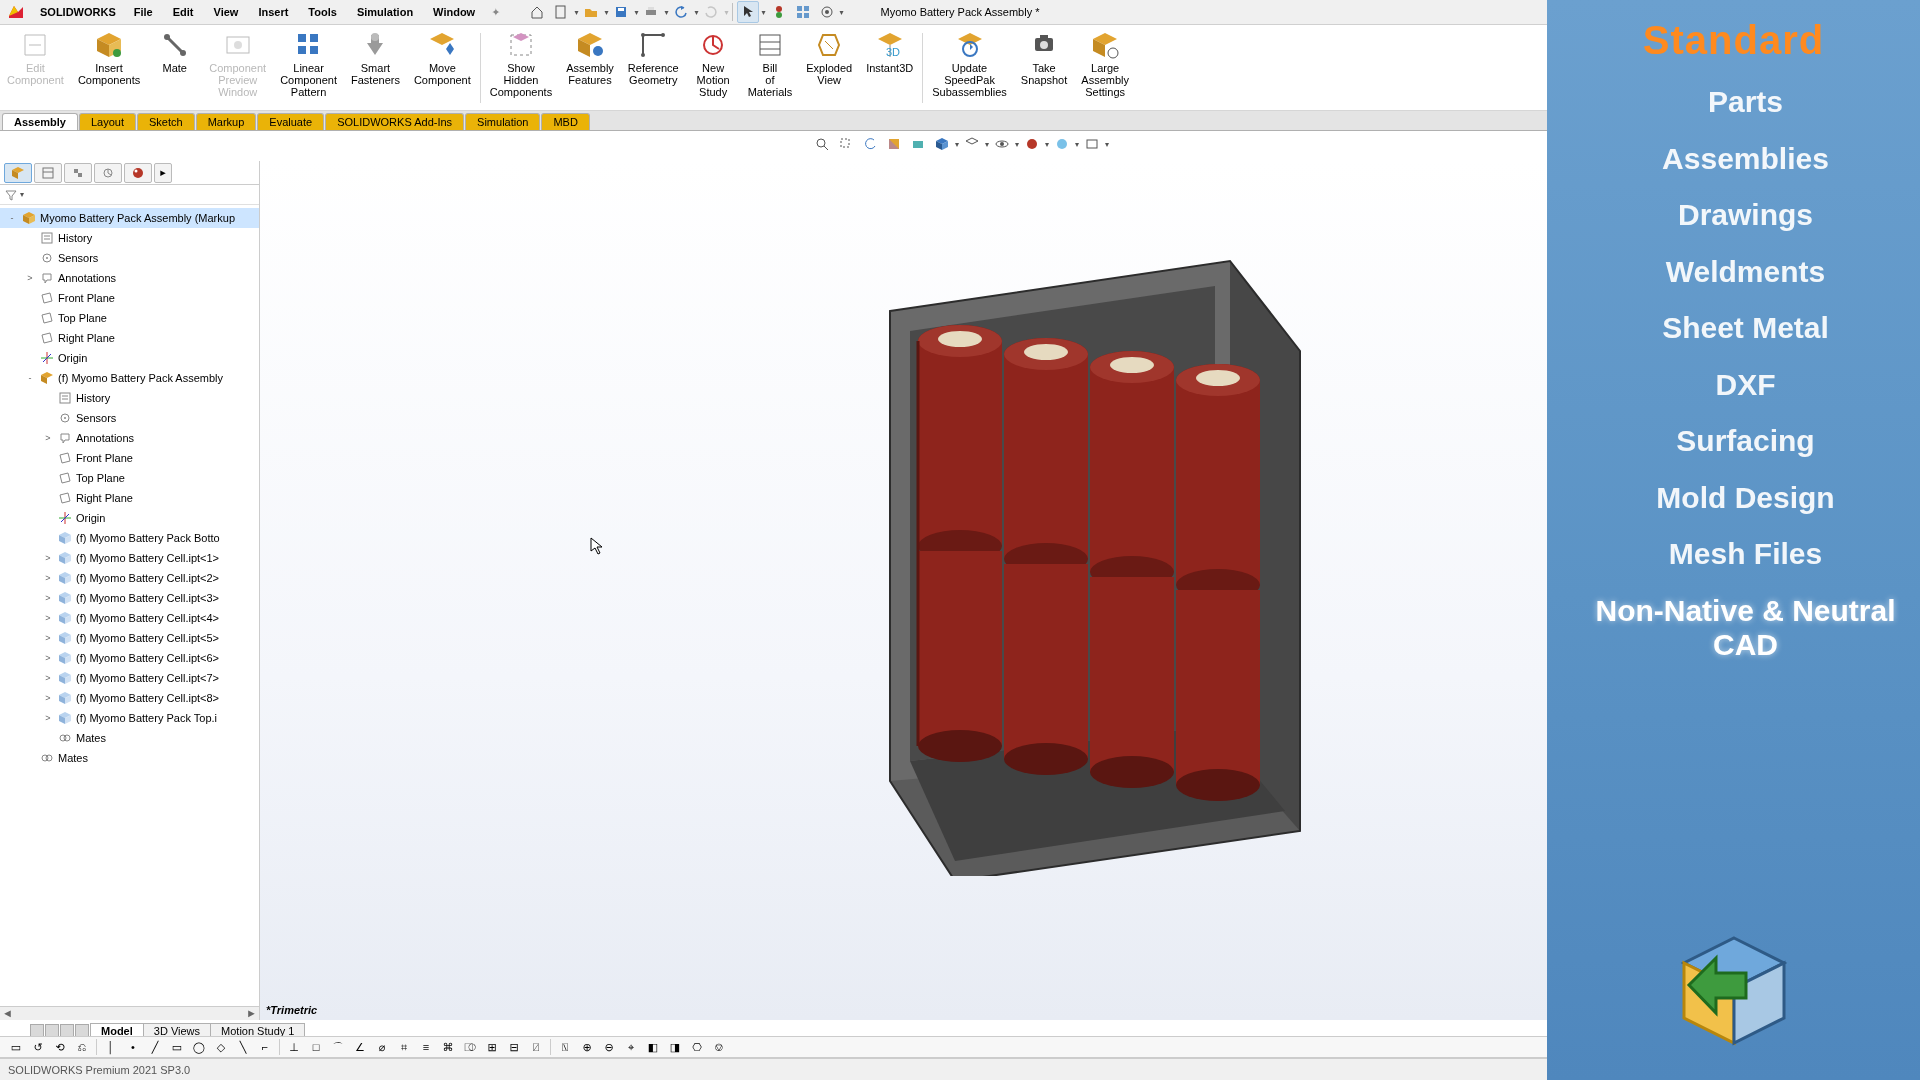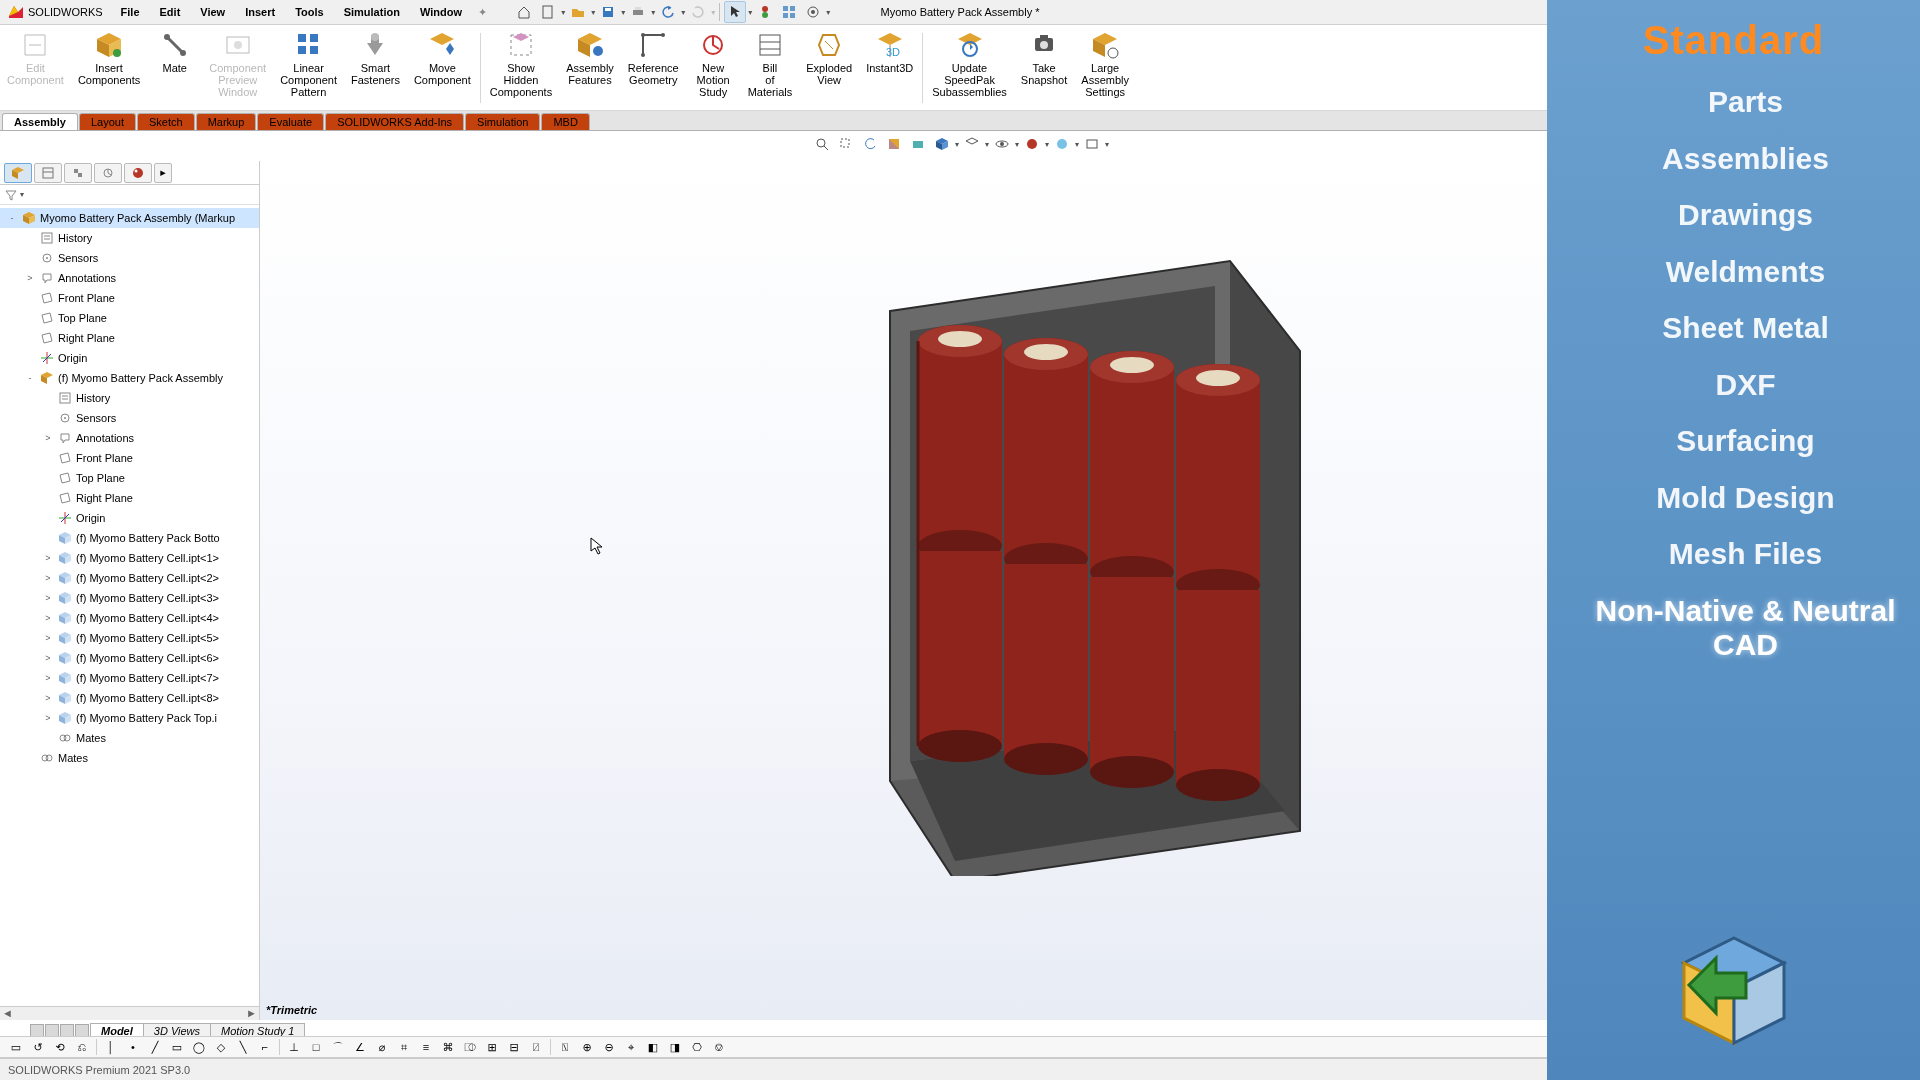--- a/index.html
+++ b/index.html
@@ -1,41 +1,41 @@
 <!DOCTYPE html>
 <html><head>
 <meta charset="utf-8">
 <style>
 * { margin:0; padding:0; box-sizing:border-box; font-family:"Segoe UI", Tahoma, sans-serif; font-size:11px; user-select:none; }
 body { width:1920px; height:1080px; background:#fff; overflow:hidden; position:relative; }
 
 
 .titlebar { height:25px; background:#f0f0f0; border-bottom:1px solid #d0d0d0; display:flex; align-items:center; }
-.tb-logo { display:flex; align-items:center; margin:0 8px; font-weight:normal; }
+.tb-logo { display:flex; align-items:center; margin:0 8px; font-weight:bold;gap:12px; }
 .tb-logo svg { width:16px; height:16px; margin-right:4px; }
 .tb-menus { display:flex;font-weight:bold; }
 .tb-menus span { padding:4px 10px; cursor:default; }
 .tb-center-tools { display:flex; align-items:center; margin-left:20px; gap:2px; }
 .tb-center-tools .ic { width:22px; height:22px; display:flex; align-items:center; justify-content:center; border:1px solid transparent; border-radius:2px; }
 .tb-center-tools .sep { width:1px; height:18px; background:#c0c0c0; margin:0 2px; }
 .doc-title { position:absolute; left:50%; transform:translateX(-50%); top:0; line-height:25px; }
 .tb-right { position:absolute; right:8px; top:2px; display:flex; align-items:center; gap:6px; }
 .tb-search { width:90px; height:18px; border:1px solid #bbb; font-size:11px; padding:0 2px; }
 .tb-search-icon { width:16px; height:16px; border:1px solid #999; display:flex; align-items:center; justify-content:center; font-size:10px; }
 
 
 .ribbon { height:86px; background:#ffffff; border-bottom:1px solid #d6d6d6; display:flex; align-items:flex-start; padding-top:3px; }
 .ribbon .cmd { display:flex; flex-direction:column; align-items:center; justify-content:flex-start; width:auto; min-width:55px; padding:0 6px; text-align:center; line-height:1.1; height:80px; border:1px solid transparent; border-radius:3px; }
 .ribbon .cmd.dis { color:#b8b8b8; }
 .ribbon .cmd .ci { width:28px; height:28px; margin:2px 0 3px; display:flex; align-items:center; justify-content:center; }
 .ribbon .sep { width:1px; height:70px; background:#d6d6d6; margin:5px 2px 0; }
 
 
 .tabstrip { height:20px; background:#e4e4e4; border-bottom:1px solid #b0b0b0; display:flex; align-items:flex-end; padding-left:2px; position:relative; }
-.tabstrip span { padding:2px 11px 2px; background:#c2410c; border:1px solid #b0b0b0; border-bottom:none; margin-right:1px; border-radius:3px 3px 0 0; font-size:11px; cursor:default; }
+.tabstrip span { padding:2px 11px 2px; background:#eab308; border:1px solid #b0b0b0; border-bottom:none; margin-right:1px; border-radius:3px 3px 0 0; font-size:11px; cursor:default; }
 .tabstrip span.active { background:#ffffff; font-weight:600; }
 
 
 .hud { position:absolute; top:133px; left:0; right:0; display:flex; justify-content:center; align-items:center; gap:2px; pointer-events:none; }
 .hud .ic { width:22px; height:22px; border:1px solid transparent; border-radius:2px; display:flex; align-items:center; justify-content:center; pointer-events:auto; }
 .win-ctrl { position:absolute; right:6px; top:133px; display:flex; gap:0; }
 .win-ctrl .wc { width:20px; height:16px; border:1px solid #bbb; background:#f7f7f7; font-size:10px; line-height:14px; text-align:center; }
 
 
 .leftpanel { position:absolute; top:161px; left:0; width:260px; bottom:60px; background:#fff; border-right:1px solid #ccc; display:flex; flex-direction:column; }
@@ -52,21 +52,21 @@
 
 
 .viewport { position:absolute; top:161px; left:260px; right:0; bottom:60px; background:linear-gradient(180deg,#ffffff 0%,#f4f6fb 60%,#e8ecf4 100%); overflow:hidden; }
 .viewport svg.model { position:absolute; left:50%; top:46%; transform:translate(-50%,-50%); }
 .cursor { position:absolute; }
 .tri-label { position:absolute; left:6px; bottom:4px; font-weight:bold; font-style:italic; }
 .task-tabs { position:absolute; right:0; top:0; width:20px; display:flex; flex-direction:column; gap:2px; padding-top:4px; }
 .task-tabs .tt { width:18px; height:18px; border:1px solid #bbb; background:#f5f5f5; font-size:10px; line-height:16px; text-align:center; }
 
 
-.bottabs { position:absolute; left:30px; bottom:41px; display:flex; align-items:center;font-style:italic; }
+.bottabs { position:absolute; left:30px; bottom:41px; display:flex; align-items:center; }
 .bottabs .btab { padding:1px 10px; border:1px solid #b0b0b0; background:#f1f1f1; margin-right:-1px; font-size:11px; }
 .bottabs .btab.active { background:#fff; font-weight:600; }
 .bottabs .sheet { width:14px; height:14px; background:#d9d9d9; border:1px solid #aaa; margin-right:1px; }
 
 .sketchbar { position:absolute; left:0; right:0; bottom:22px; height:22px; border-top:1px solid #ccc; border-bottom:1px solid #ccc; background:#f7f7f7; display:flex; align-items:center; padding-left:6px; gap:2px; }
 .sketchbar .sk { width:20px; height:18px; border:1px solid transparent; border-radius:2px; display:flex; align-items:center; justify-content:center; }
 .sketchbar .sksep { width:1px; height:16px; background:#ccc; margin:0 2px; }
 
 .statusbar { position:absolute; left:0; right:0; bottom:0; height:22px; background:#f0f0f0; border-top:1px solid #ccc; display:flex; align-items:center; justify-content:space-between; padding:0 8px; font-size:11px; color:#555; }
 

